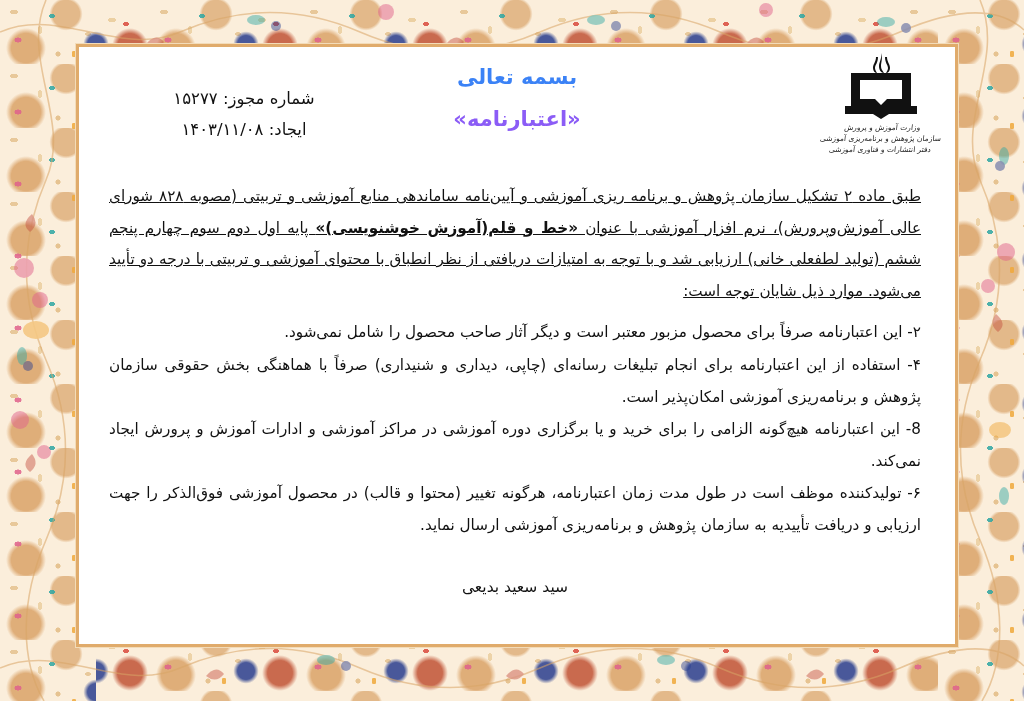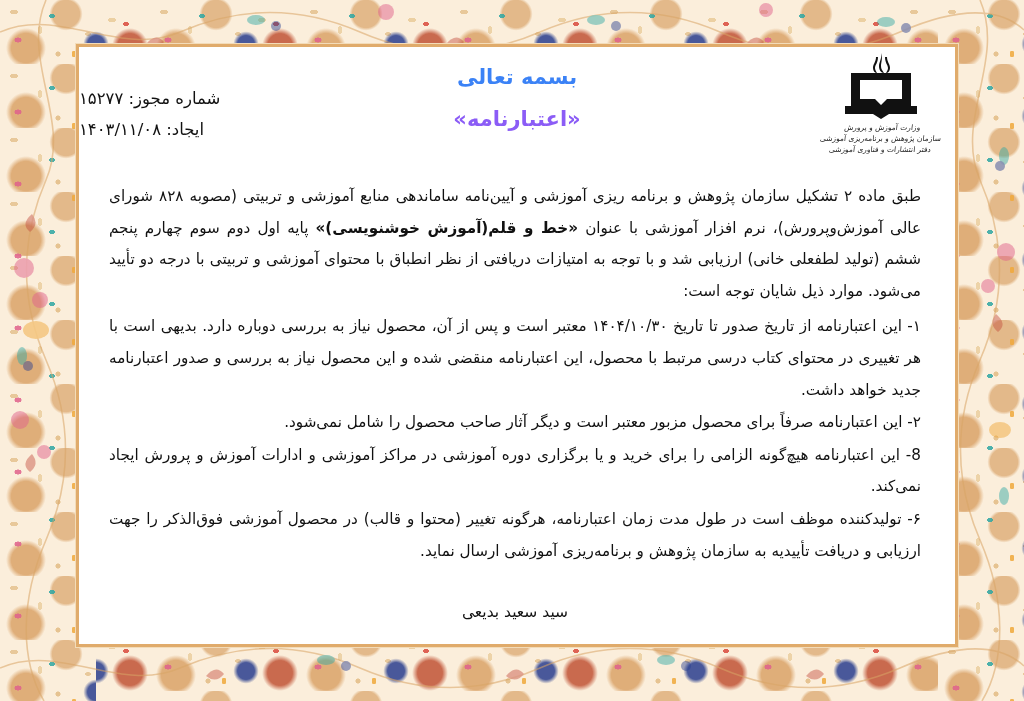--- a/index.html
+++ b/index.html
@@ -105,38 +105,40 @@
   .meta{
     position:absolute;top:42px;right:auto;left:0;
     width:330px;
     text-align:left;
     padding-right:0;padding-left:0;
     direction:rtl;
   }
   .meta .meta-row{
     font-size:16.5px;color:#111;
     margin-bottom:12px;
+    text-align:center;
     white-space:nowrap;
   }
   .meta .meta-label{font-weight:400;}
   .meta .meta-value{font-weight:400;}
 
   
   .body{
     padding:0 34px 0 30px;
     direction:rtl;
     text-align:justify;
     color:#111;
     font-size:15.2px;
     line-height:2.08;
   }
   .intro{
     text-align:justify;
     text-align-last:right;
-    margin:2px 0 4px 0;
+    margin:2px 0 10px 0;
+    text-decoration:underline;
   }
   .intro b{font-weight:700;}
   .clauses{margin:0;padding:0;list-style:none;}
   .clauses li{
     margin:0 0 1px 0;
     text-align:justify;
     text-align-last:right;
   }
   .sig{
     margin-top:30px;
@@ -258,22 +260,22 @@
       </div>
     </div>
 
     <div class="body">
 
       <p class="intro">
         <span>طبق ماده ۲ تشکیل سازمان پژوهش و برنامه ریزی آموزشی و آیین‌نامه ساماندهی منابع آموزشی و تربیتی (مصوبه ۸۲۸ شورای عالی آموزش‌وپرورش)، نرم افزار آموزشی با عنوان </span><b>«خط و قلم(آموزش خوشنویسی)»</b><span> پایه اول دوم سوم چهارم پنجم ششم (تولید لطفعلی خانی) ارزیابی شد و با توجه به امتیازات دریافتی از نظر انطباق با محتوای آموزشی و تربیتی با درجه دو تأیید می‌شود. موارد ذیل شایان توجه است:</span>
       </p>
 
       <ul class="clauses">
-        <li>۱- این اعتبارنامه از تاریخ صدور تا تاریخ ۱۴۰۴/۱۰/۳۰ معتبر است و پس از آن، محصول نیاز به بررسی دوباره دارد. بدیهی است با هر تغییری در محتوای کتاب درسی مرتبط با محصول، این اعتبارنامه منقضی شده و این محصول نیاز به بررسی و صدور اعتبارنامه جدید خواهد داشت.</li>
         <li>۲- این اعتبارنامه صرفاً برای محصول مزبور معتبر است و دیگر آثار صاحب محصول را شامل نمی‌شود.</li>
+        <li>۴- استفاده از این اعتبارنامه برای انجام تبلیغات رسانه‌ای (چاپی، دیداری و شنیداری) صرفاً با هماهنگی بخش حقوقی سازمان پژوهش و برنامه‌ریزی آموزشی امکان‌پذیر است.</li>
         <li>8- این اعتبارنامه هیچ‌گونه الزامی را برای خرید و یا برگزاری دوره آموزشی در مراکز آموزشی و ادارات آموزش و پرورش ایجاد نمی‌کند.</li>
         <li>۶- تولیدکننده موظف است در طول مدت زمان اعتبارنامه، هرگونه تغییر (محتوا و قالب) در محصول آموزشی فوق‌الذکر را جهت ارزیابی و دریافت تأییدیه به سازمان پژوهش و برنامه‌ریزی آموزشی ارسال نماید.</li>
       </ul>
 
       <div class="sig">
         <div class="sig-name">سید سعید بدیعی</div>
 
       </div>
     </div>
   </div>

